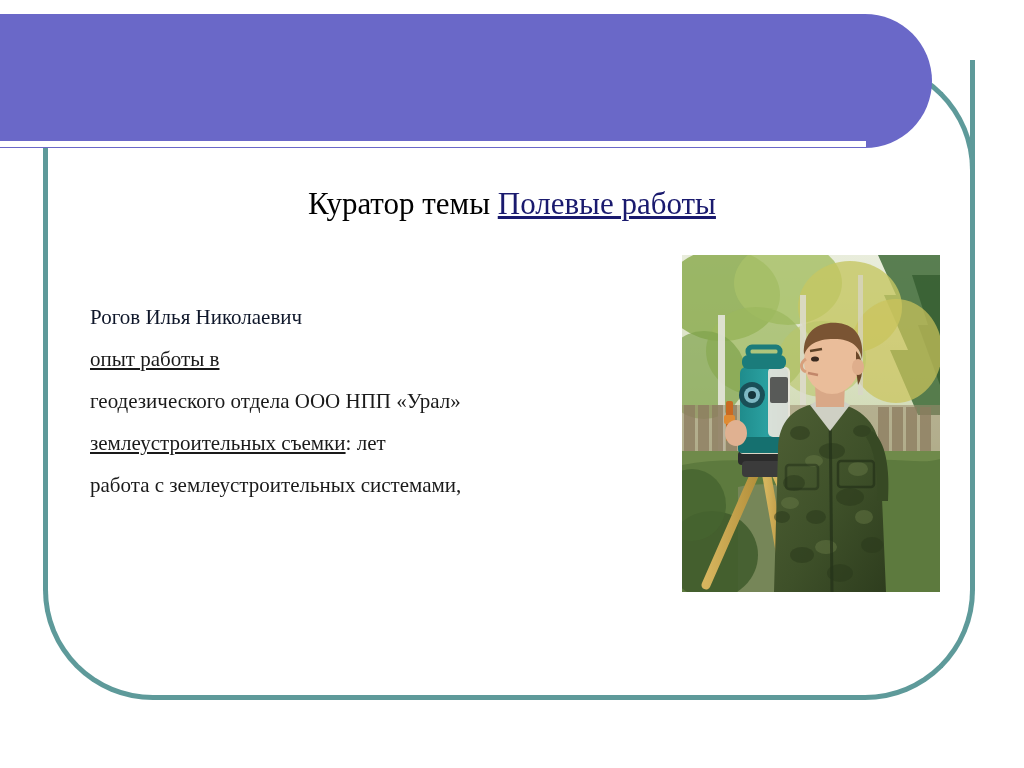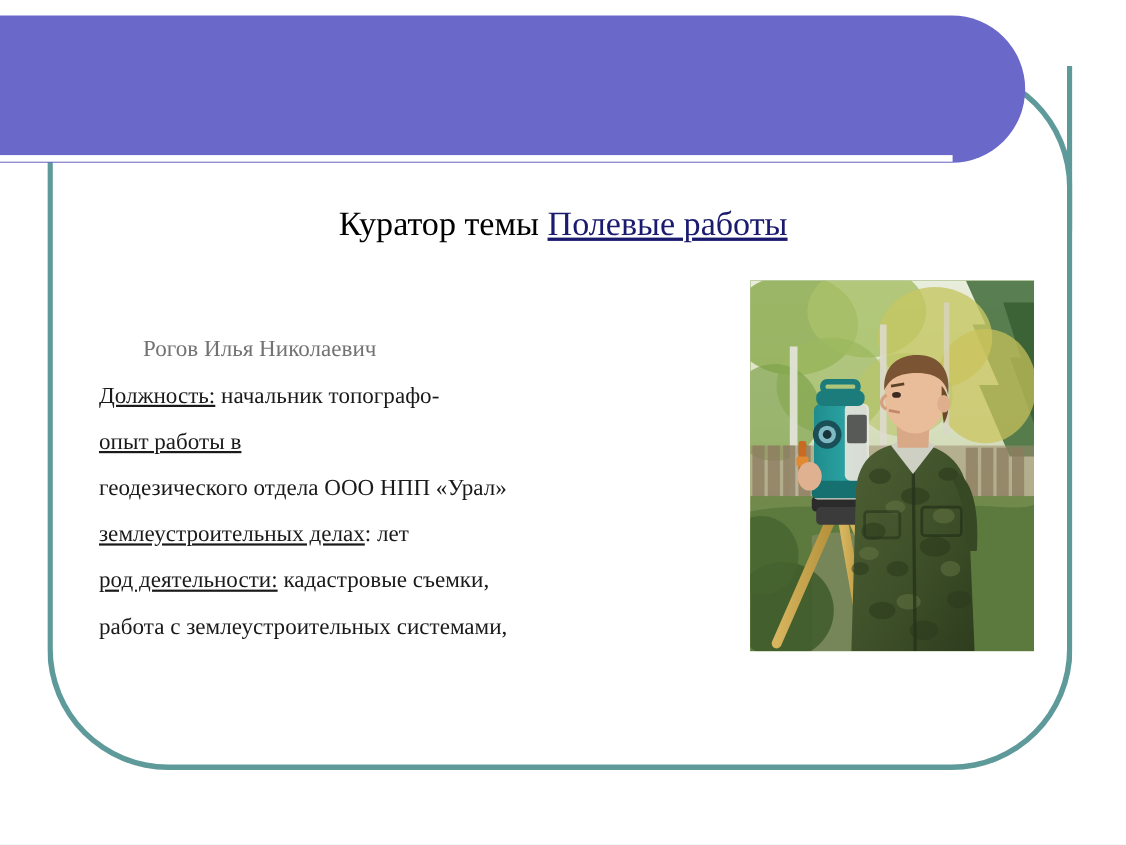--- a/index.html
+++ b/index.html
@@ -87,22 +87,21 @@
     top: 296px;
     width: 560px;
     font-size: 21px;
     color: #1a1a1a;
     line-height: 42px;
   }
   .body-text .line {
     white-space: nowrap;
   }
   .body-text .name {
-    color: #737373;
-    margin-left: 40px;
+    color: #0f172a;
   }
   .u {
     text-decoration: underline;
   }
 
   
   .photo {
     position: absolute;
     left: 682px;
     top: 255px;
@@ -126,25 +125,23 @@
   <div class="banner">
     <div class="banner-rule"></div>
   </div>
 
   <div class="title">
     <span>Куратор темы </span><span class="topic">Полевые работы</span>
   </div>
 
   <div class="body-text" id="body-text">
       <div class="line"><span class="name">Рогов Илья Николаевич</span></div>
-      <div class="line"><span class="u">Должность:</span><span> начальник топографо-</span></div>
       <div class="line"><span class="u">опыт работы в</span></div>
       <div class="line"><span>геодезического отдела ООО НПП «Урал»</span></div>
-      <div class="line"><span class="u">землеустроительных делах</span><span>:  лет</span></div>
-      <div class="line"><span class="u">род деятельности:</span><span> кадастровые съемки,</span></div>
+      <div class="line"><span class="u">землеустроительных съемки</span><span>:  лет</span></div>
       <div class="line"><span>работа с землеустроительных системами,</span></div>
     </div>
 
   <div class="photo">
     <svg width="258" height="337" viewBox="0 0 258 337" xmlns="http://www.w3.org/2000/svg">
       <defs>
         <linearGradient id="skyg" x1="0" y1="0" x2="0" y2="1">
           <stop offset="0%" stop-color="#e9eddc"></stop>
           <stop offset="55%" stop-color="#cfd9b2"></stop>
           <stop offset="100%" stop-color="#a9bb7e"></stop>

